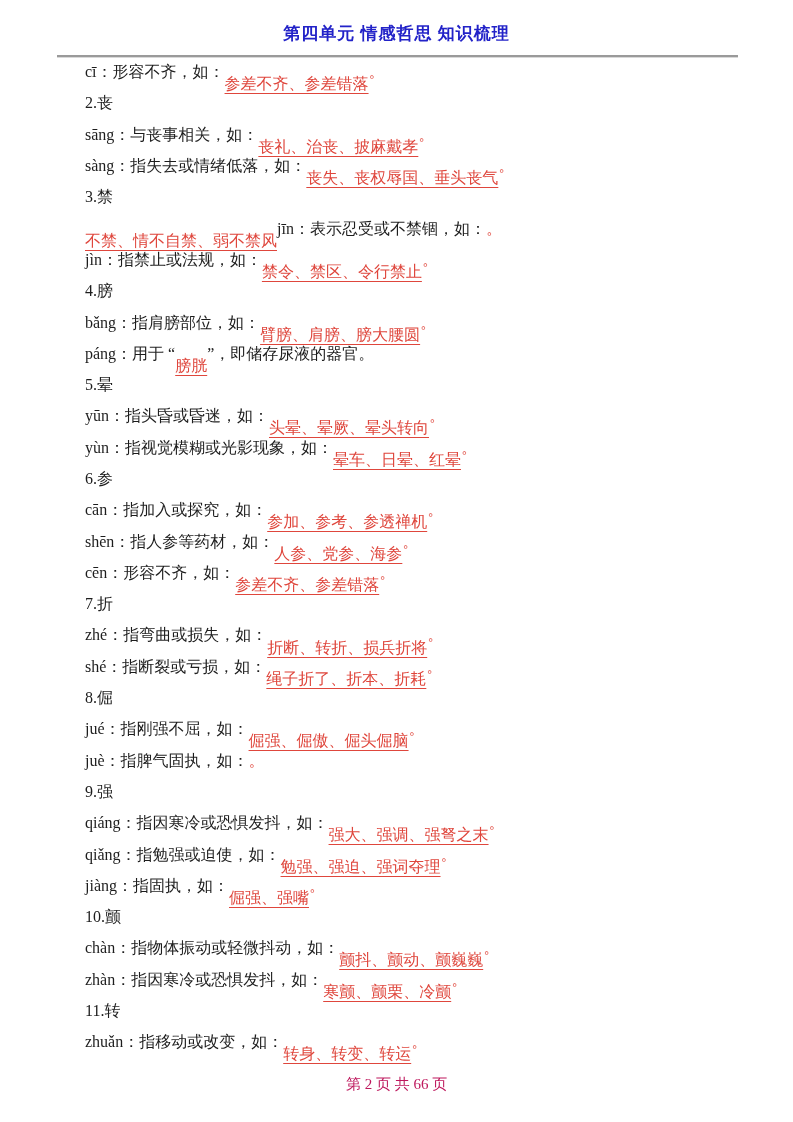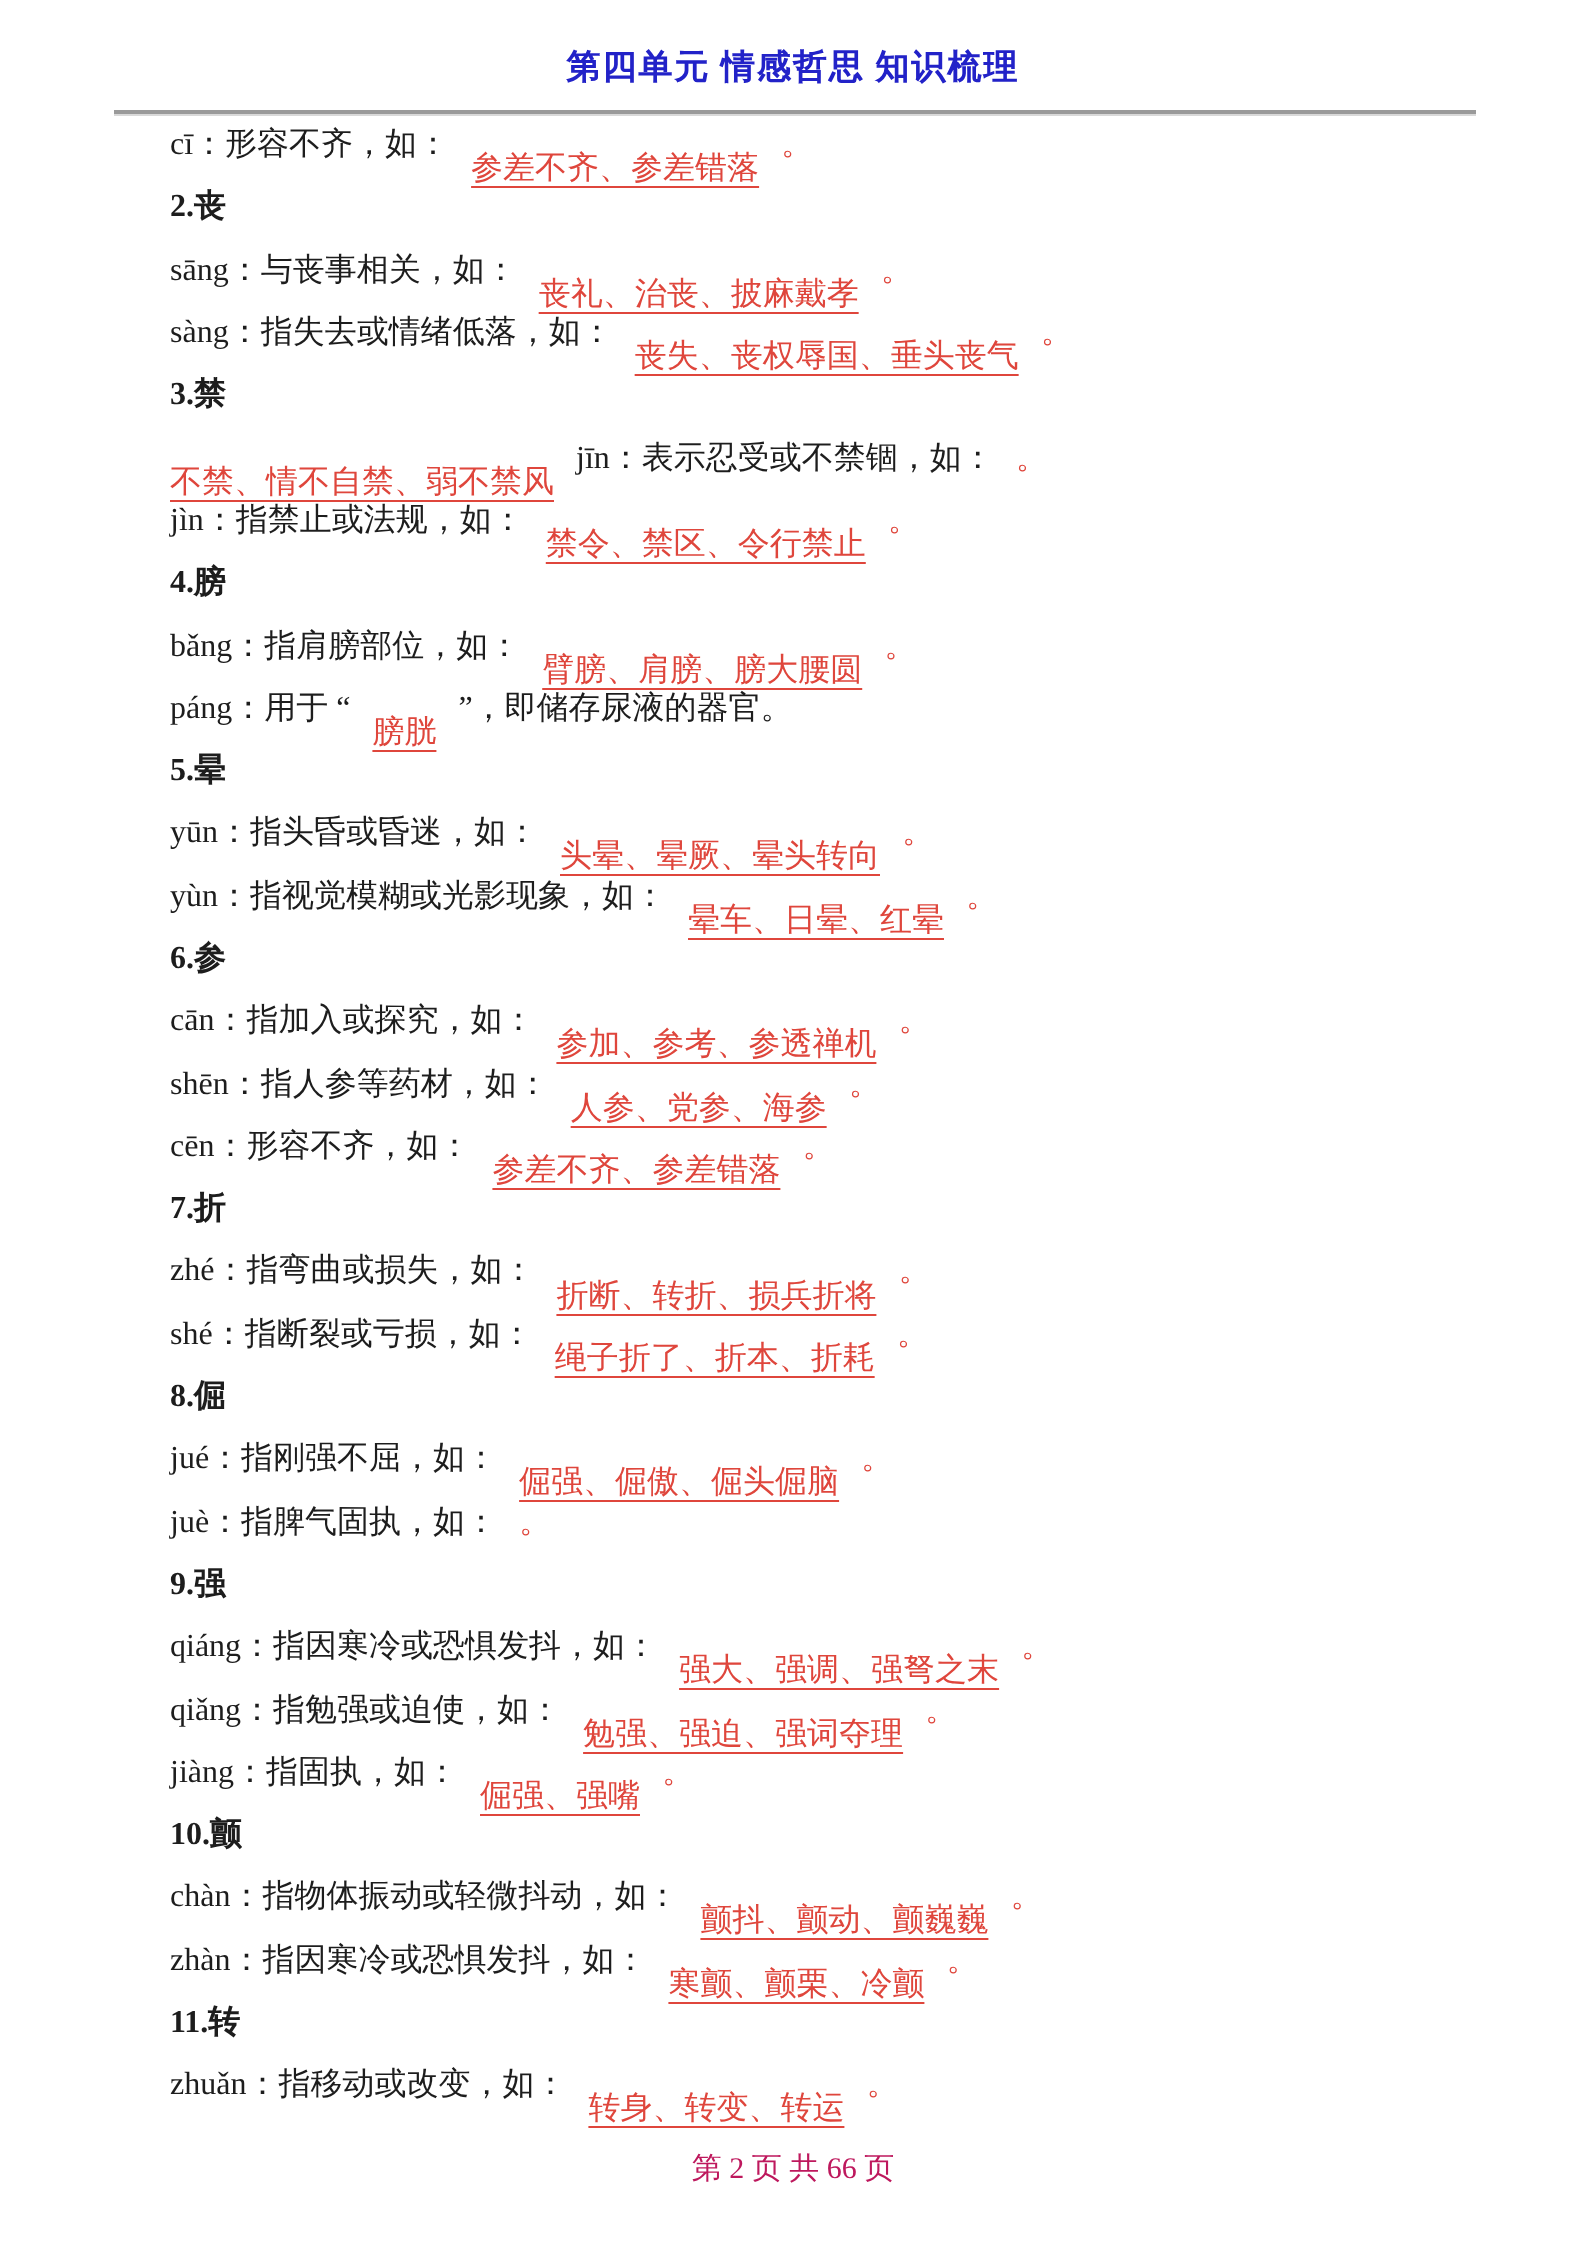--- a/index.html
+++ b/index.html
@@ -32,23 +32,22 @@
   }
 
   .content{
     position:absolute;top:57px;left:85px;width:670px;
   }
   .line{
     height:31.3px;
     display:flex;align-items:center;
     font-size:16px;
     white-space:pre;
-    gap:11px;
   }
-  .line.heading{font-weight:bold;}
+  .line.heading{font-weight:normal;}
   .seg{display:inline;}
   .s-p{color:var(--ink);}
   .s-r{
     color:var(--red);
     text-decoration:underline;
     text-decoration-thickness:1px;
     text-underline-offset:4px;
     text-decoration-skip-ink:none;
     margin-top:24px;
   }

